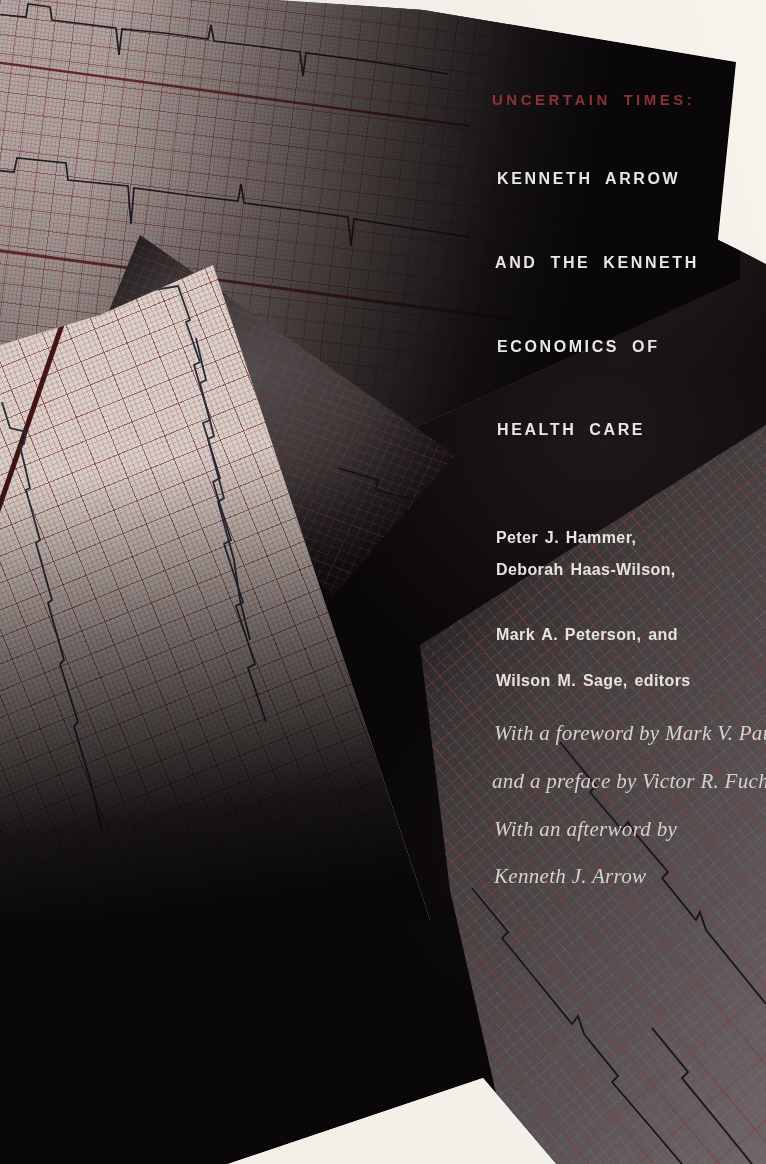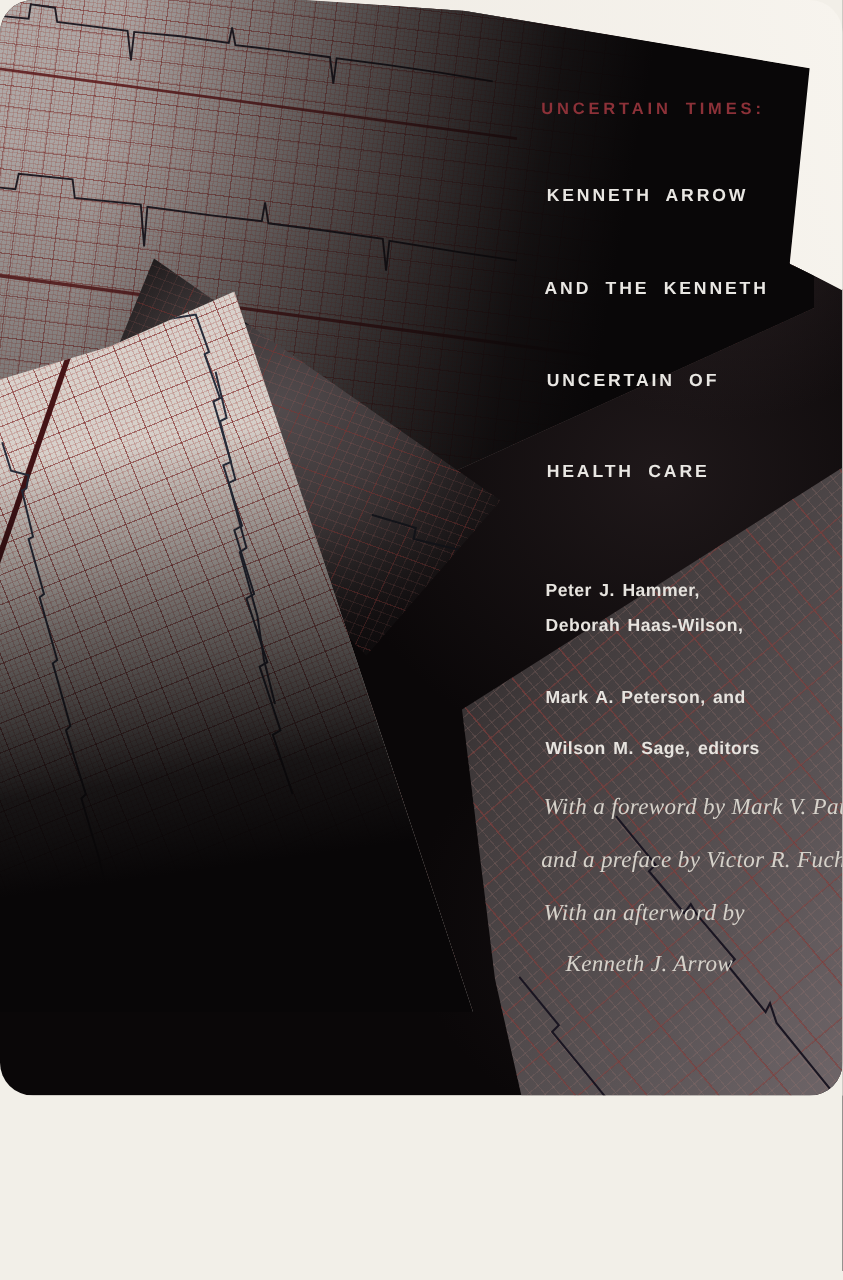--- a/index.html
+++ b/index.html
@@ -1,17 +1,17 @@
 <!DOCTYPE html>
 <html><head>
 <meta charset="utf-8">
 <style>
   html,body{margin:0;padding:0;background:#f2efe8;}
-  .cover{position:relative;width:766px;height:996px;overflow:hidden;background:#f2efe8;
-         font-family:"Liberation Sans",sans-serif;border-radius:30px;}
+  .cover{position:relative;width:766px;height:1164px;overflow:hidden;background:#f2efe8;
+         font-family:"Liberation Sans",sans-serif;}
   .cover *{box-sizing:border-box;}
   .layer{position:absolute;inset:0;}
 
   
   .collage{position:absolute;inset:0;background:#0a0708;
     clip-path:polygon(0 0,280px 0,423px 10px,737px 62px,718px 240px,766px 263px,
                       766px 1164px,556px 1164px,483px 1078px,228px 1164px,0 1164px);}
 
   .glow{background:
       radial-gradient(300px 260px at 655px 200px, rgba(42,33,35,.9) 0%, rgba(14,10,11,0) 70%),
@@ -81,21 +81,21 @@
           letter-spacing:3.5px;word-spacing:5px;}
   .title{font-size:16px;font-weight:bold;color:#e9e7e3;letter-spacing:2.6px;word-spacing:6px;}
   .t1{left:497px;top:170px;} .t2{left:495px;top:254px;}
   .t3{left:497px;top:338px;} .t4{left:497px;top:421px;}
   .editor{font-size:16px;font-weight:bold;color:#e7e4df;letter-spacing:.4px;word-spacing:2px;}
   .e1{left:496px;top:529px;} .e2{left:496px;top:561px;}
   .e3{left:496px;top:626px;} .e4{left:496px;top:672px;}
   .credit{font-family:"Liberation Serif",serif;font-style:italic;font-size:21px;
           color:#d6d2ca;letter-spacing:.3px;}
   .c1{left:494px;top:721px;} .c2{left:492px;top:769px;}
-  .c3{left:494px;top:817px;} .c4{left:494px;top:864px;margin-left:20px;}
+  .c3{left:494px;top:817px;} .c4{left:494px;top:864px;}
 </style>
 </head>
 <body>
 
 <div class="cover">
 
   <div class="collage">
     <div class="layer glow"></div>
 
     <div class="strip strip-a">
@@ -132,21 +132,21 @@
     </div>
   </div>
 
   <div class="layer wedge-top"></div>
   <div class="layer wedge-bottom"></div>
 
   <div class="txt kicker">UNCERTAIN TIMES:</div>
 
   <div class="txt title t1">KENNETH ARROW</div>
   <div class="txt title t2">AND THE KENNETH</div>
-  <div class="txt title t3">UNCERTAIN OF</div>
+  <div class="txt title t3">ECONOMICS OF</div>
   <div class="txt title t4">HEALTH CARE</div>
 
   <div class="txt editor e1">Peter J. Hammer,</div>
   <div class="txt editor e2">Deborah Haas-Wilson,</div>
   <div class="txt editor e3">Mark A. Peterson, and</div>
   <div class="txt editor e4">Wilson M. Sage, editors</div>
 
   <div class="txt credit c1">With a foreword by Mark V. Pauly</div>
   <div class="txt credit c2">and a preface by Victor R. Fuchs</div>
   <div class="txt credit c3">With an afterword by</div>

